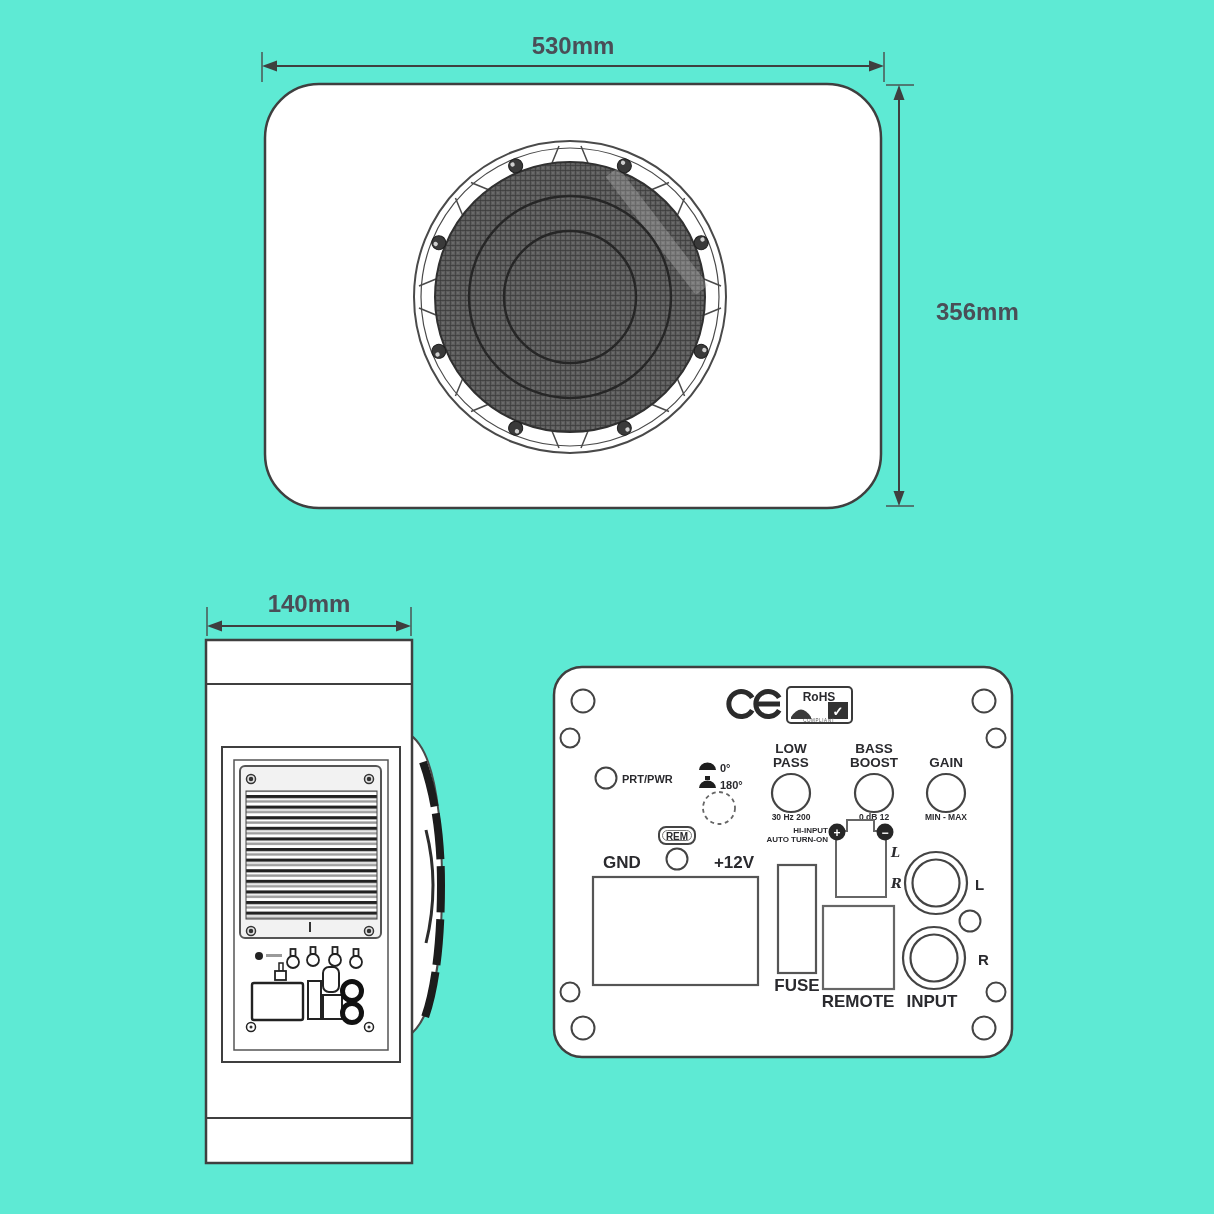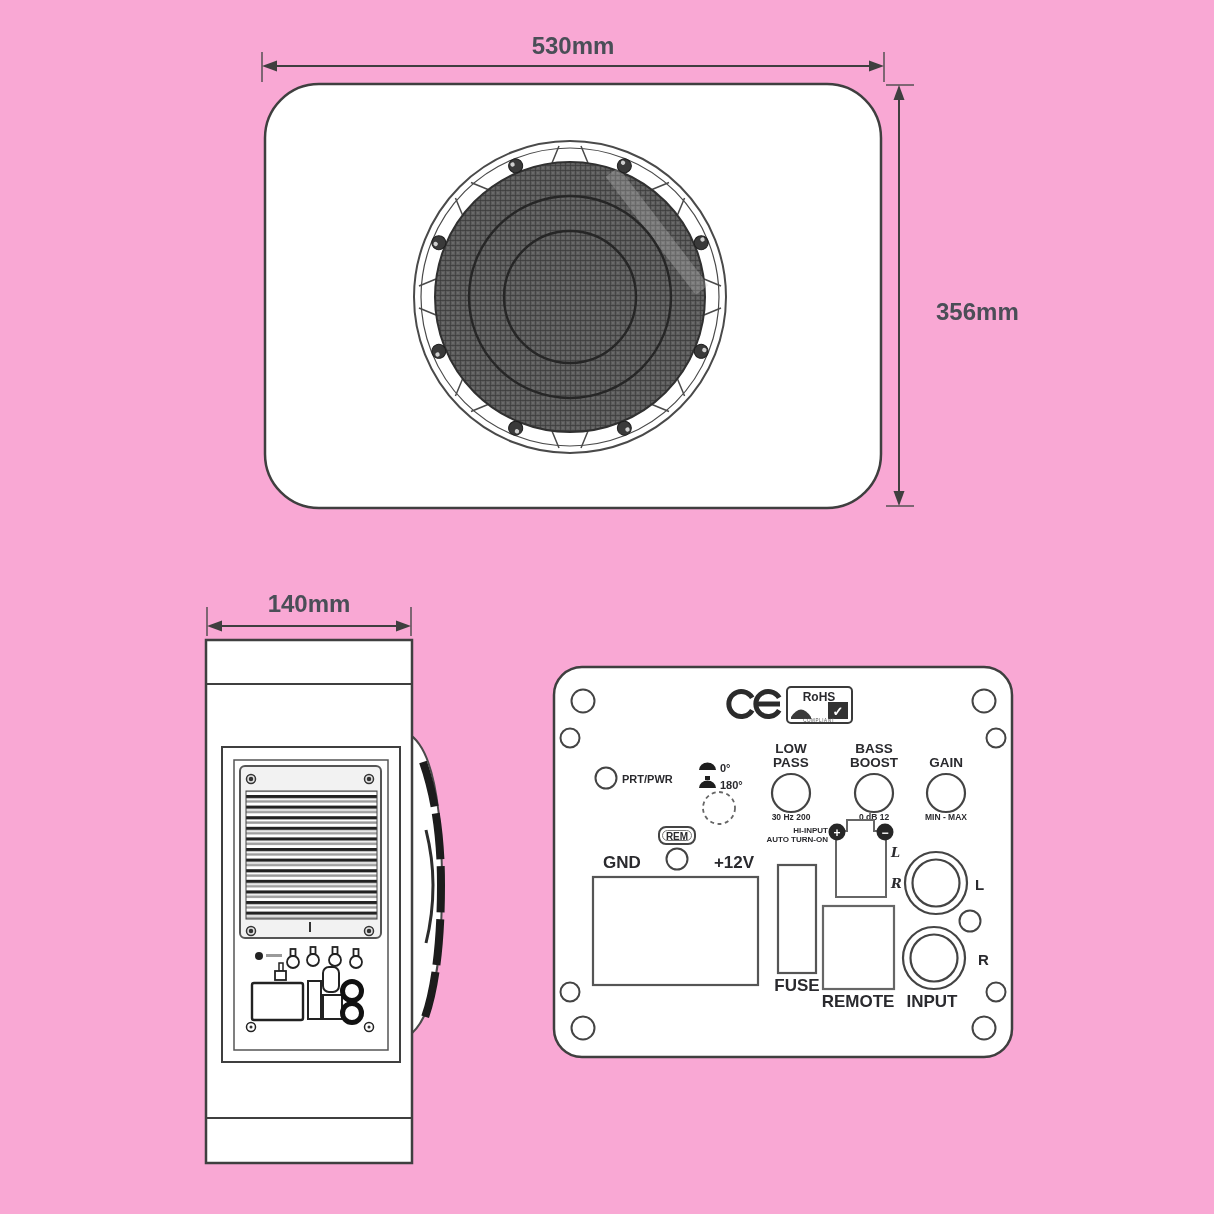--- a/index.html
+++ b/index.html
@@ -1,16 +1,16 @@
 <!DOCTYPE html>
 <html><head>
 <meta charset="utf-8">
 <style>
   html,body{margin:0;padding:0;background:#fff;}
-  .canvas{position:relative;width:1214px;height:1214px;background:#f9a8d4;overflow:hidden;}
+  .canvas{position:relative;width:1214px;height:1214px;background:#5eead4;overflow:hidden;}
   svg{display:block;}
   text{font-family:"Liberation Sans",sans-serif;fill:#2a2a2e;}
   .dim{font-weight:bold;font-size:24px;fill:#4a4e57;}
   .lbl17{font-weight:bold;font-size:17px;}
   .lbl15{font-weight:bold;font-size:15px;}
   .lbl13{font-weight:bold;font-size:13.5px;}
   .lbl12{font-weight:bold;font-size:12px;}
   .lbl11{font-weight:bold;font-size:11px;}
   .lbl10{font-weight:bold;font-size:10px;}
   .lbl8{font-weight:bold;font-size:8px;}

